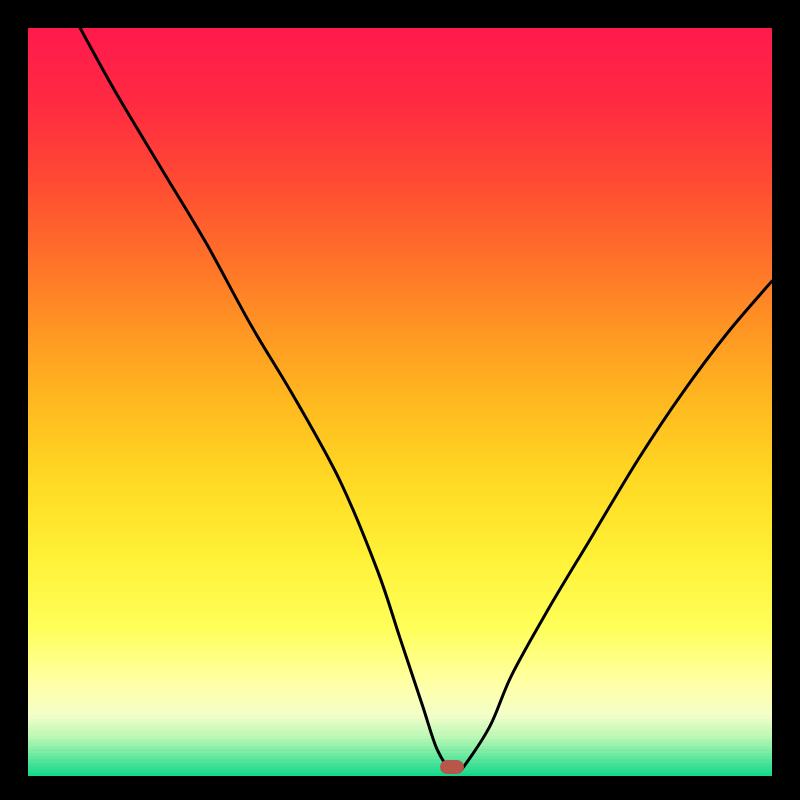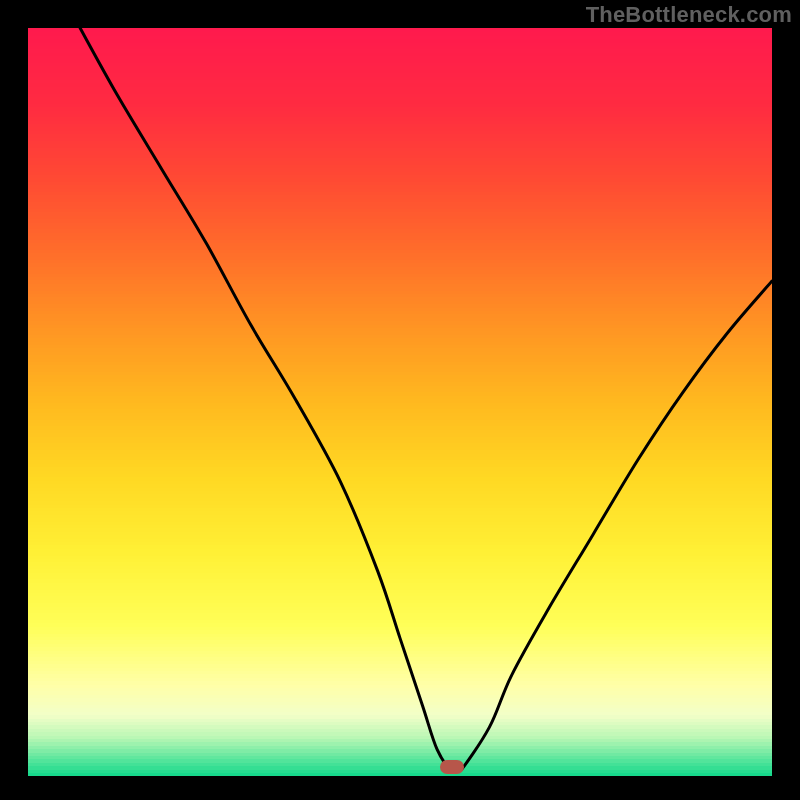--- a/index.html
+++ b/index.html
@@ -54,21 +54,20 @@
     background: #b7564a;
     border-radius: 7px;
     z-index: 30;
     transform: translate(-50%, -50%);
   }
 </style>
 </head>
 <body>
 
 <div class="frame">
-  <div class="watermark">TheBottleneck.com</div>
 
   <div class="plot-area" id="plot">
       <div class="band" style="top: 744px; height: 4.38182px; background: rgb(23, 217, 140); z-index: 1;"></div>
       <div class="band" style="top: 740.603px; height: 4.38182px; background: rgb(38, 220, 144); z-index: 1;"></div>
       <div class="band" style="top: 737.205px; height: 4.38182px; background: rgb(53, 222, 147); z-index: 1;"></div>
       <div class="band" style="top: 733.808px; height: 4.38182px; background: rgb(67, 225, 151); z-index: 1;"></div>
       <div class="band" style="top: 730.411px; height: 4.38182px; background: rgb(82, 228, 155); z-index: 1;"></div>
       <div class="band" style="top: 727.014px; height: 4.38182px; background: rgb(97, 231, 158); z-index: 1;"></div>
       <div class="band" style="top: 723.616px; height: 4.38182px; background: rgb(112, 233, 162); z-index: 1;"></div>
       <div class="band" style="top: 720.219px; height: 4.38182px; background: rgb(127, 236, 166); z-index: 1;"></div>

